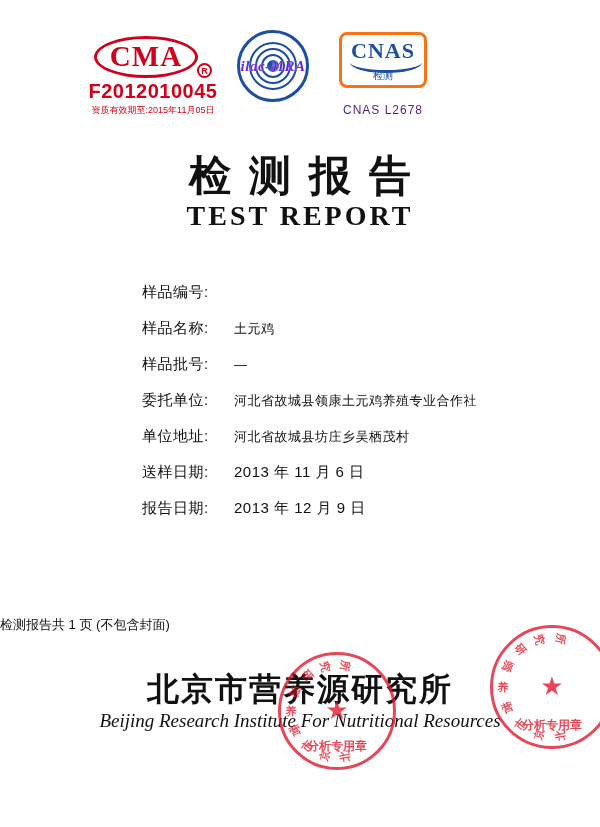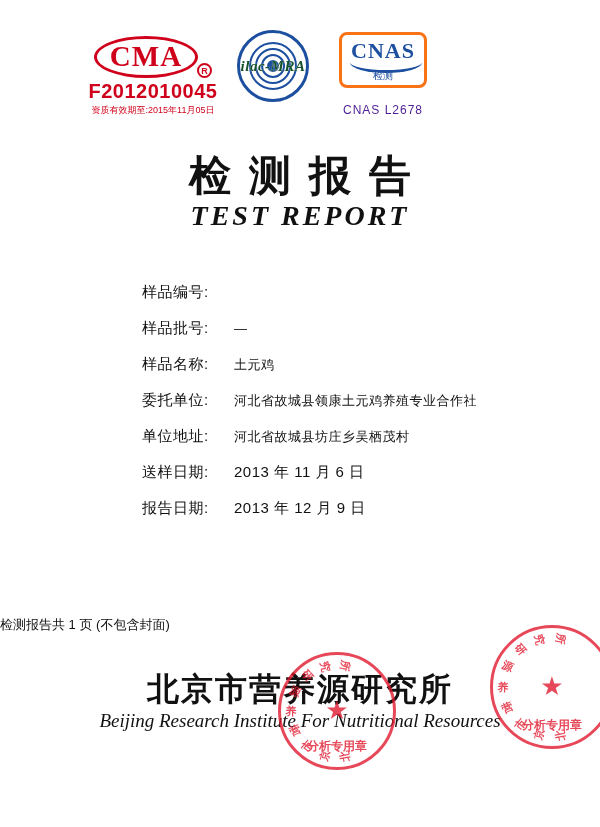--- a/index.html
+++ b/index.html
@@ -125,21 +125,21 @@
   .ilac .label {
     position: absolute;
     left: 0;
     top: 28px;
     width: 72px;
     text-align: center;
     font-family: "Liberation Serif", serif;
     font-style: italic;
     font-weight: bold;
     font-size: 15px;
-    color: #14532d;
+    color: #6d28d9;
     letter-spacing: 0.5px;
     text-shadow: 0 0 1px #fff;
   }
 
   
   .cnas {
     position: absolute;
     left: 318px;
     top: 2px;
     width: 130px;
@@ -205,21 +205,20 @@
     position: absolute;
     top: 200px;
     left: 0;
     width: 600px;
     text-align: center;
     font-family: "Liberation Serif", serif;
     font-weight: bold;
     font-size: 28px;
     letter-spacing: 3px;
     color: #111;
-    font-style: italic;
   }
 
   
   .fields {
     position: absolute;
     top: 283px;
     left: 142px;
     width: 400px;
   }
   .field-row {
@@ -383,27 +382,27 @@
 
 <div class="fields">
 
 
   <div class="field-row">
     <div class="field-label">样品编号:</div>
     <div class="field-value"></div>
   </div>
 
   <div class="field-row">
+    <div class="field-label">样品名称:</div>
+    <div class="field-value small">土元鸡</div>
+  </div>
+
+  <div class="field-row">
     <div class="field-label">样品批号:</div>
     <div class="field-value small">—</div>
-  </div>
-
-  <div class="field-row">
-    <div class="field-label">样品名称:</div>
-    <div class="field-value small">土元鸡</div>
   </div>
 
   <div class="field-row">
     <div class="field-label">委托单位:</div>
     <div class="field-value small">河北省故城县领康土元鸡养殖专业合作社</div>
   </div>
 
   <div class="field-row">
     <div class="field-label">单位地址:</div>
     <div class="field-value small">河北省故城县坊庄乡吴栖茂村</div>

